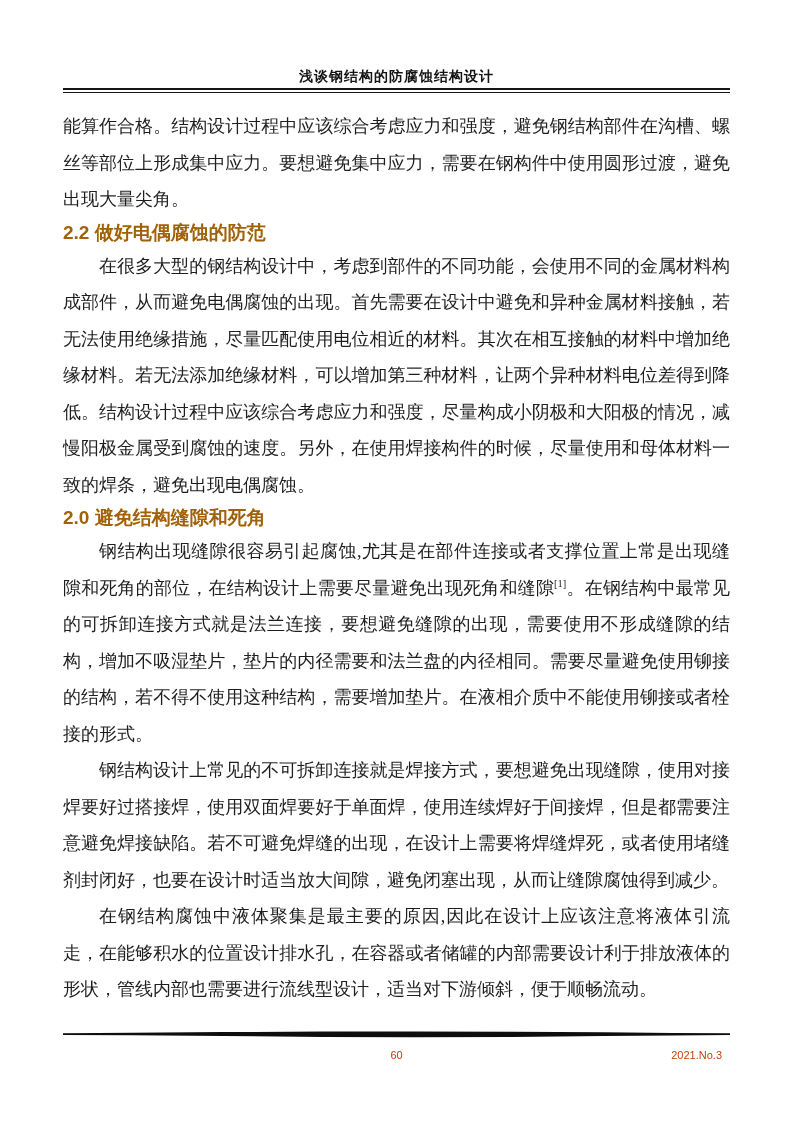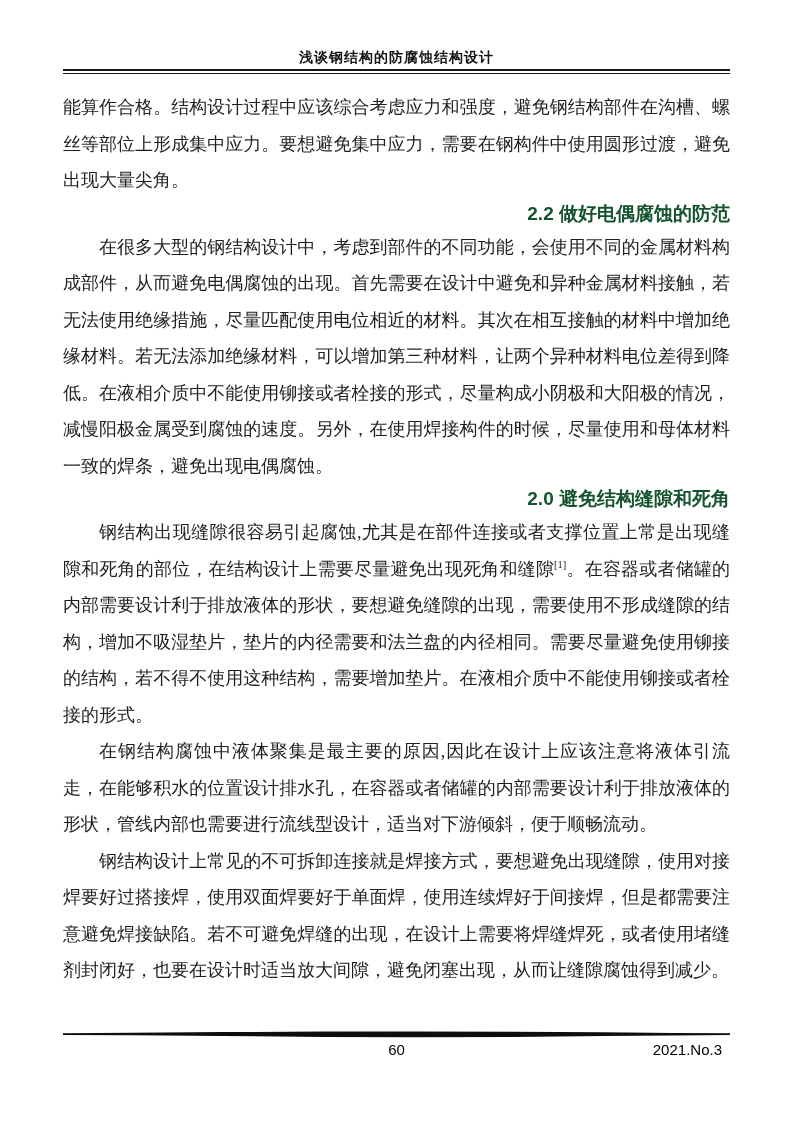--- a/index.html
+++ b/index.html
@@ -14,21 +14,21 @@
     background: #ffffff;
     overflow: hidden;
     font-family: "Liberation Serif", serif;
     color: #1e1e1e;
   }
   
   .running-head {
     margin: 0 63px;
   }
   .rh-title {
-    padding-top: 50px;
+    padding-top: 69px;
     text-align: center;
     font-size: 14px;
     line-height: 16px;
     font-weight: 600;
     letter-spacing: 1px;
     color: #141414;
   }
   .rh-rule {
     margin-top: 3px;
     height: 2px;              
@@ -49,22 +49,22 @@
   }
   .para.indent {
     text-indent: 2em;
   }
   .heading {
     margin: 0;
     font-family: "Liberation Sans", sans-serif;
     font-size: 19px;
     line-height: 30px;
     font-weight: 700;
-    color: #14532d;
-    text-align: right;
+    color: #a16207;
+    text-align: left;
     text-indent: 0;
   }
   sup.ref {
     font-size: 10.5px;
     line-height: 0;
     vertical-align: super;
   }
   
   .page-footer {
     position: absolute;
@@ -73,24 +73,24 @@
     top: 1031px;
   }
   .footer-rule-svg {
     display: block;
     width: 100%;
     height: 8px;
   }
   .footer-row {
     position: relative;
     height: 18px;
-    margin-top: 2px;
+    margin-top: 10px;
     font-family: "Liberation Sans", sans-serif;
-    font-size: 15px;
-    color: #000000;
+    font-size: 11px;
+    color: #c2410c;
   }
   .page-num {
     position: absolute;
     left: 50%;
     transform: translateX(-50%);
     top: 0;
   }
   .issue {
     position: absolute;
     right: 8px;
@@ -106,29 +106,29 @@
     <div class="rh-title">浅谈钢结构的防腐蚀结构设计</div>
     <div class="rh-rule"></div>
   </div>
 
   <div class="page-body">
 
     <p class="para">能算作合格。结构设计过程中应该综合考虑应力和强度，避免钢结构部件在沟槽、螺丝等部位上形成集中应力。要想避免集中应力，需要在钢构件中使用圆形过渡，避免出现大量尖角。</p>
 
     <h2 class="heading">2.2 做好电偶腐蚀的防范</h2>
 
-    <p class="para indent">在很多大型的钢结构设计中，考虑到部件的不同功能，会使用不同的金属材料构成部件，从而避免电偶腐蚀的出现。首先需要在设计中避免和异种金属材料接触，若无法使用绝缘措施，尽量匹配使用电位相近的材料。其次在相互接触的材料中增加绝缘材料。若无法添加绝缘材料，可以增加第三种材料，让两个异种材料电位差得到降低。在液相介质中不能使用铆接或者栓接的形式，尽量构成小阴极和大阳极的情况，减慢阳极金属受到腐蚀的速度。另外，在使用焊接构件的时候，尽量使用和母体材料一致的焊条，避免出现电偶腐蚀。</p>
+    <p class="para indent">在很多大型的钢结构设计中，考虑到部件的不同功能，会使用不同的金属材料构成部件，从而避免电偶腐蚀的出现。首先需要在设计中避免和异种金属材料接触，若无法使用绝缘措施，尽量匹配使用电位相近的材料。其次在相互接触的材料中增加绝缘材料。若无法添加绝缘材料，可以增加第三种材料，让两个异种材料电位差得到降低。结构设计过程中应该综合考虑应力和强度，尽量构成小阴极和大阳极的情况，减慢阳极金属受到腐蚀的速度。另外，在使用焊接构件的时候，尽量使用和母体材料一致的焊条，避免出现电偶腐蚀。</p>
 
     <h2 class="heading">2.0 避免结构缝隙和死角</h2>
 
-    <p class="para indent"><span>钢结构出现缝隙很容易引起腐蚀,尤其是在部件连接或者支撑位置上常是出现缝隙和死角的部位，在结构设计上需要尽量避免出现死角和缝隙</span><sup class="ref">[1]</sup><span>。在容器或者储罐的内部需要设计利于排放液体的形状，要想避免缝隙的出现，需要使用不形成缝隙的结构，增加不吸湿垫片，垫片的内径需要和法兰盘的内径相同。需要尽量避免使用铆接的结构，若不得不使用这种结构，需要增加垫片。在液相介质中不能使用铆接或者栓接的形式。</span></p>
+    <p class="para indent"><span>钢结构出现缝隙很容易引起腐蚀,尤其是在部件连接或者支撑位置上常是出现缝隙和死角的部位，在结构设计上需要尽量避免出现死角和缝隙</span><sup class="ref">[1]</sup><span>。在钢结构中最常见的可拆卸连接方式就是法兰连接，要想避免缝隙的出现，需要使用不形成缝隙的结构，增加不吸湿垫片，垫片的内径需要和法兰盘的内径相同。需要尽量避免使用铆接的结构，若不得不使用这种结构，需要增加垫片。在液相介质中不能使用铆接或者栓接的形式。</span></p>
+
+    <p class="para indent">钢结构设计上常见的不可拆卸连接就是焊接方式，要想避免出现缝隙，使用对接焊要好过搭接焊，使用双面焊要好于单面焊，使用连续焊好于间接焊，但是都需要注意避免焊接缺陷。若不可避免焊缝的出现，在设计上需要将焊缝焊死，或者使用堵缝剂封闭好，也要在设计时适当放大间隙，避免闭塞出现，从而让缝隙腐蚀得到减少。</p>
 
     <p class="para indent">在钢结构腐蚀中液体聚集是最主要的原因,因此在设计上应该注意将液体引流走，在能够积水的位置设计排水孔，在容器或者储罐的内部需要设计利于排放液体的形状，管线内部也需要进行流线型设计，适当对下游倾斜，便于顺畅流动。</p>
-
-    <p class="para indent">钢结构设计上常见的不可拆卸连接就是焊接方式，要想避免出现缝隙，使用对接焊要好过搭接焊，使用双面焊要好于单面焊，使用连续焊好于间接焊，但是都需要注意避免焊接缺陷。若不可避免焊缝的出现，在设计上需要将焊缝焊死，或者使用堵缝剂封闭好，也要在设计时适当放大间隙，避免闭塞出现，从而让缝隙腐蚀得到减少。</p>
 
   </div>
 
   <div class="page-footer">
     <svg class="footer-rule-svg" viewBox="0 0 667 8" preserveAspectRatio="none" aria-hidden="true">
       <polygon fill="#0e0e0e" points="0,2.2 70,1.8 160,1.1 260,0.6 350,0.4 450,0.7 540,1.3 610,1.9 667,2.2 667,4.0 610,4.4 540,5.1 450,5.9 350,6.3 260,5.9 160,5.0 70,4.2 0,3.9"></polygon>
     </svg>
     <div class="footer-row">
       <span class="page-num">60</span>
       <span class="issue">2021.No.3</span>

